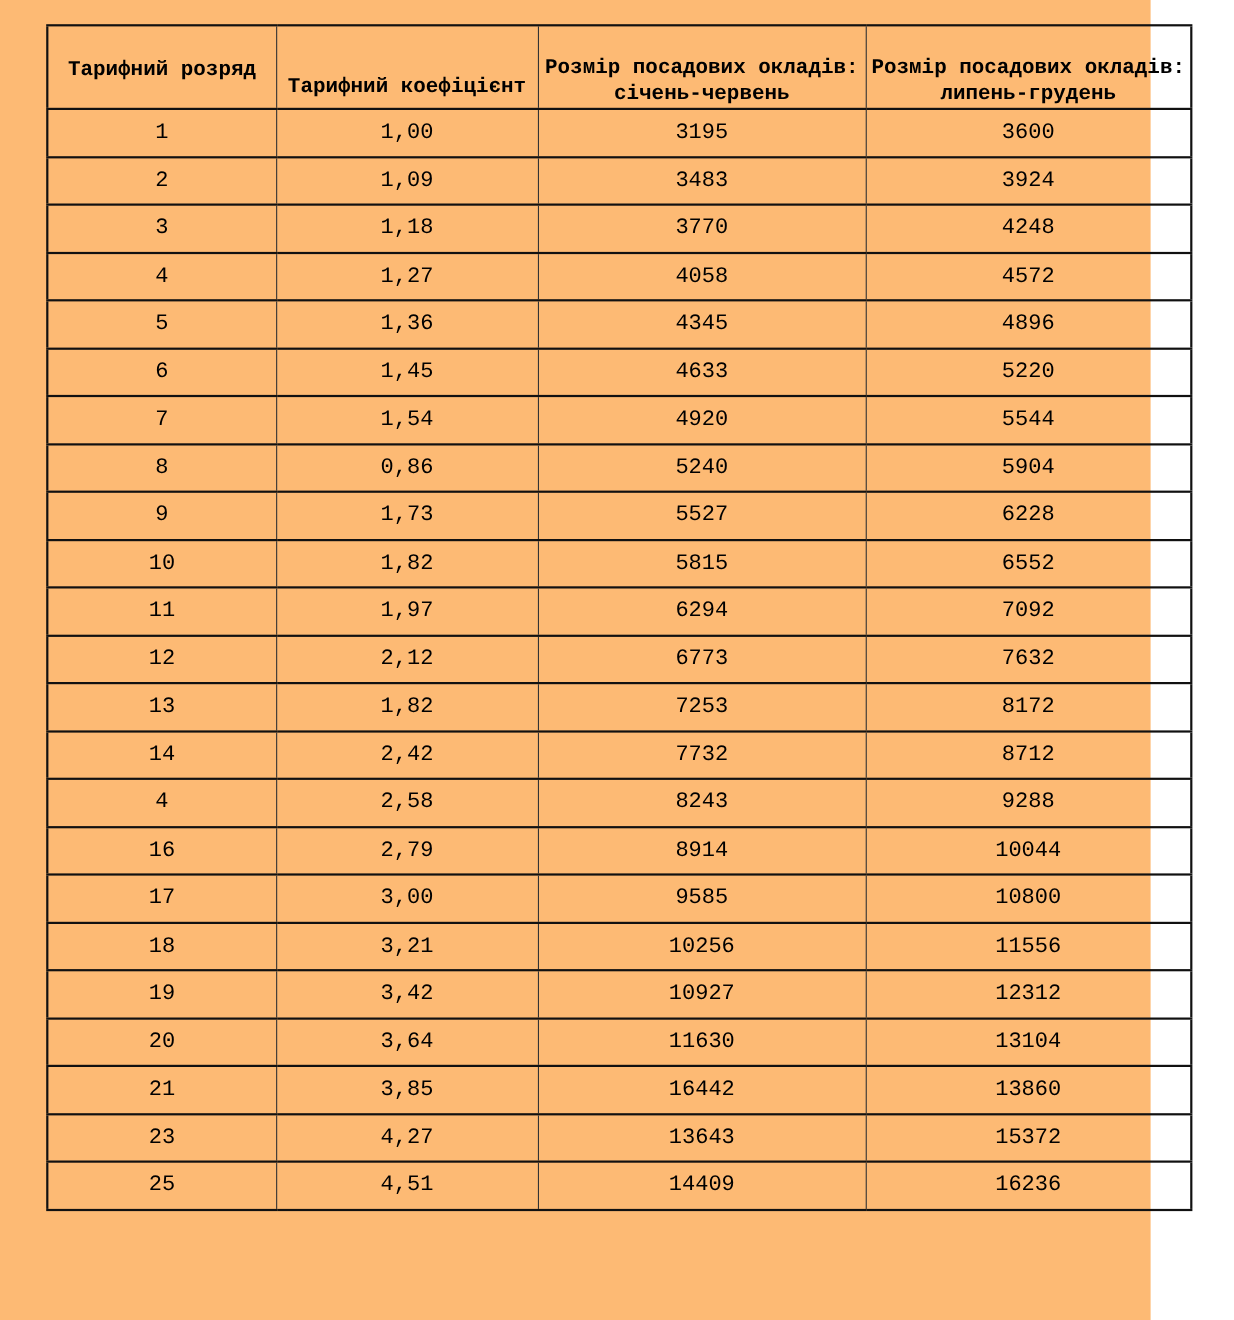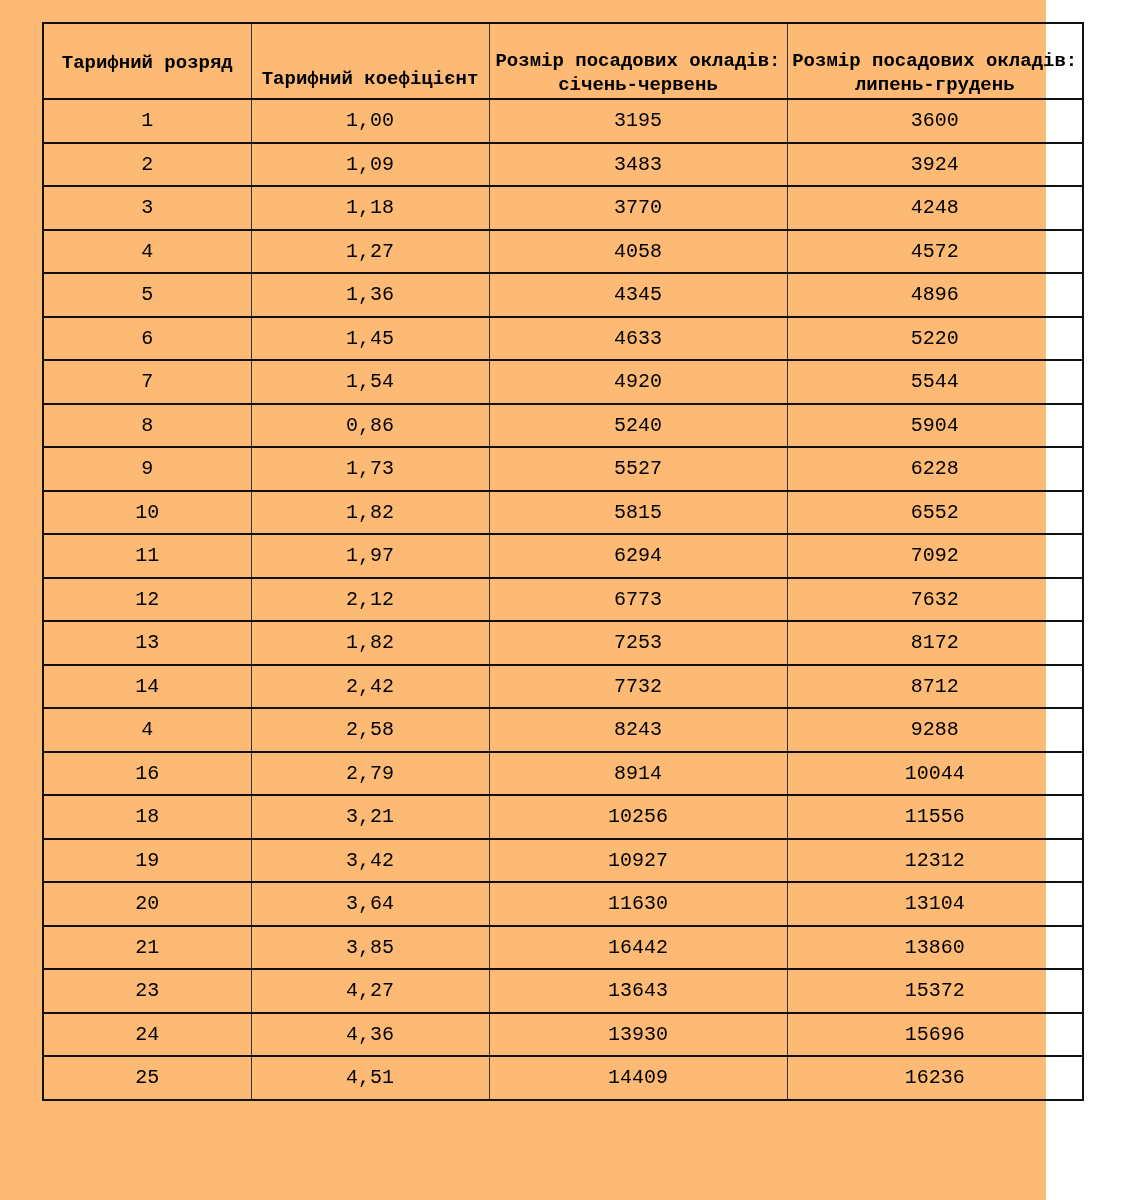--- a/index.html
+++ b/index.html
@@ -168,20 +168,26 @@
           <td>8243</td>
           <td>9288</td>
         </tr>
         <tr>
           <td>16</td>
           <td>2,79</td>
           <td>8914</td>
           <td>10044</td>
         </tr>
         <tr>
+          <td>17</td>
+          <td>3,00</td>
+          <td>9585</td>
+          <td>10800</td>
+        </tr>
+        <tr>
           <td>18</td>
           <td>3,21</td>
           <td>10256</td>
           <td>11556</td>
         </tr>
         <tr>
           <td>19</td>
           <td>3,42</td>
           <td>10927</td>
           <td>12312</td>
@@ -196,26 +202,20 @@
           <td>21</td>
           <td>3,85</td>
           <td>16442</td>
           <td>13860</td>
         </tr>
         <tr>
           <td>23</td>
           <td>4,27</td>
           <td>13643</td>
           <td>15372</td>
-        </tr>
-        <tr>
-          <td>24</td>
-          <td>4,36</td>
-          <td>13930</td>
-          <td>15696</td>
         </tr>
         <tr>
           <td>25</td>
           <td>4,51</td>
           <td>14409</td>
           <td>16236</td>
         </tr>
       </tbody>
   </table>
 </div>

